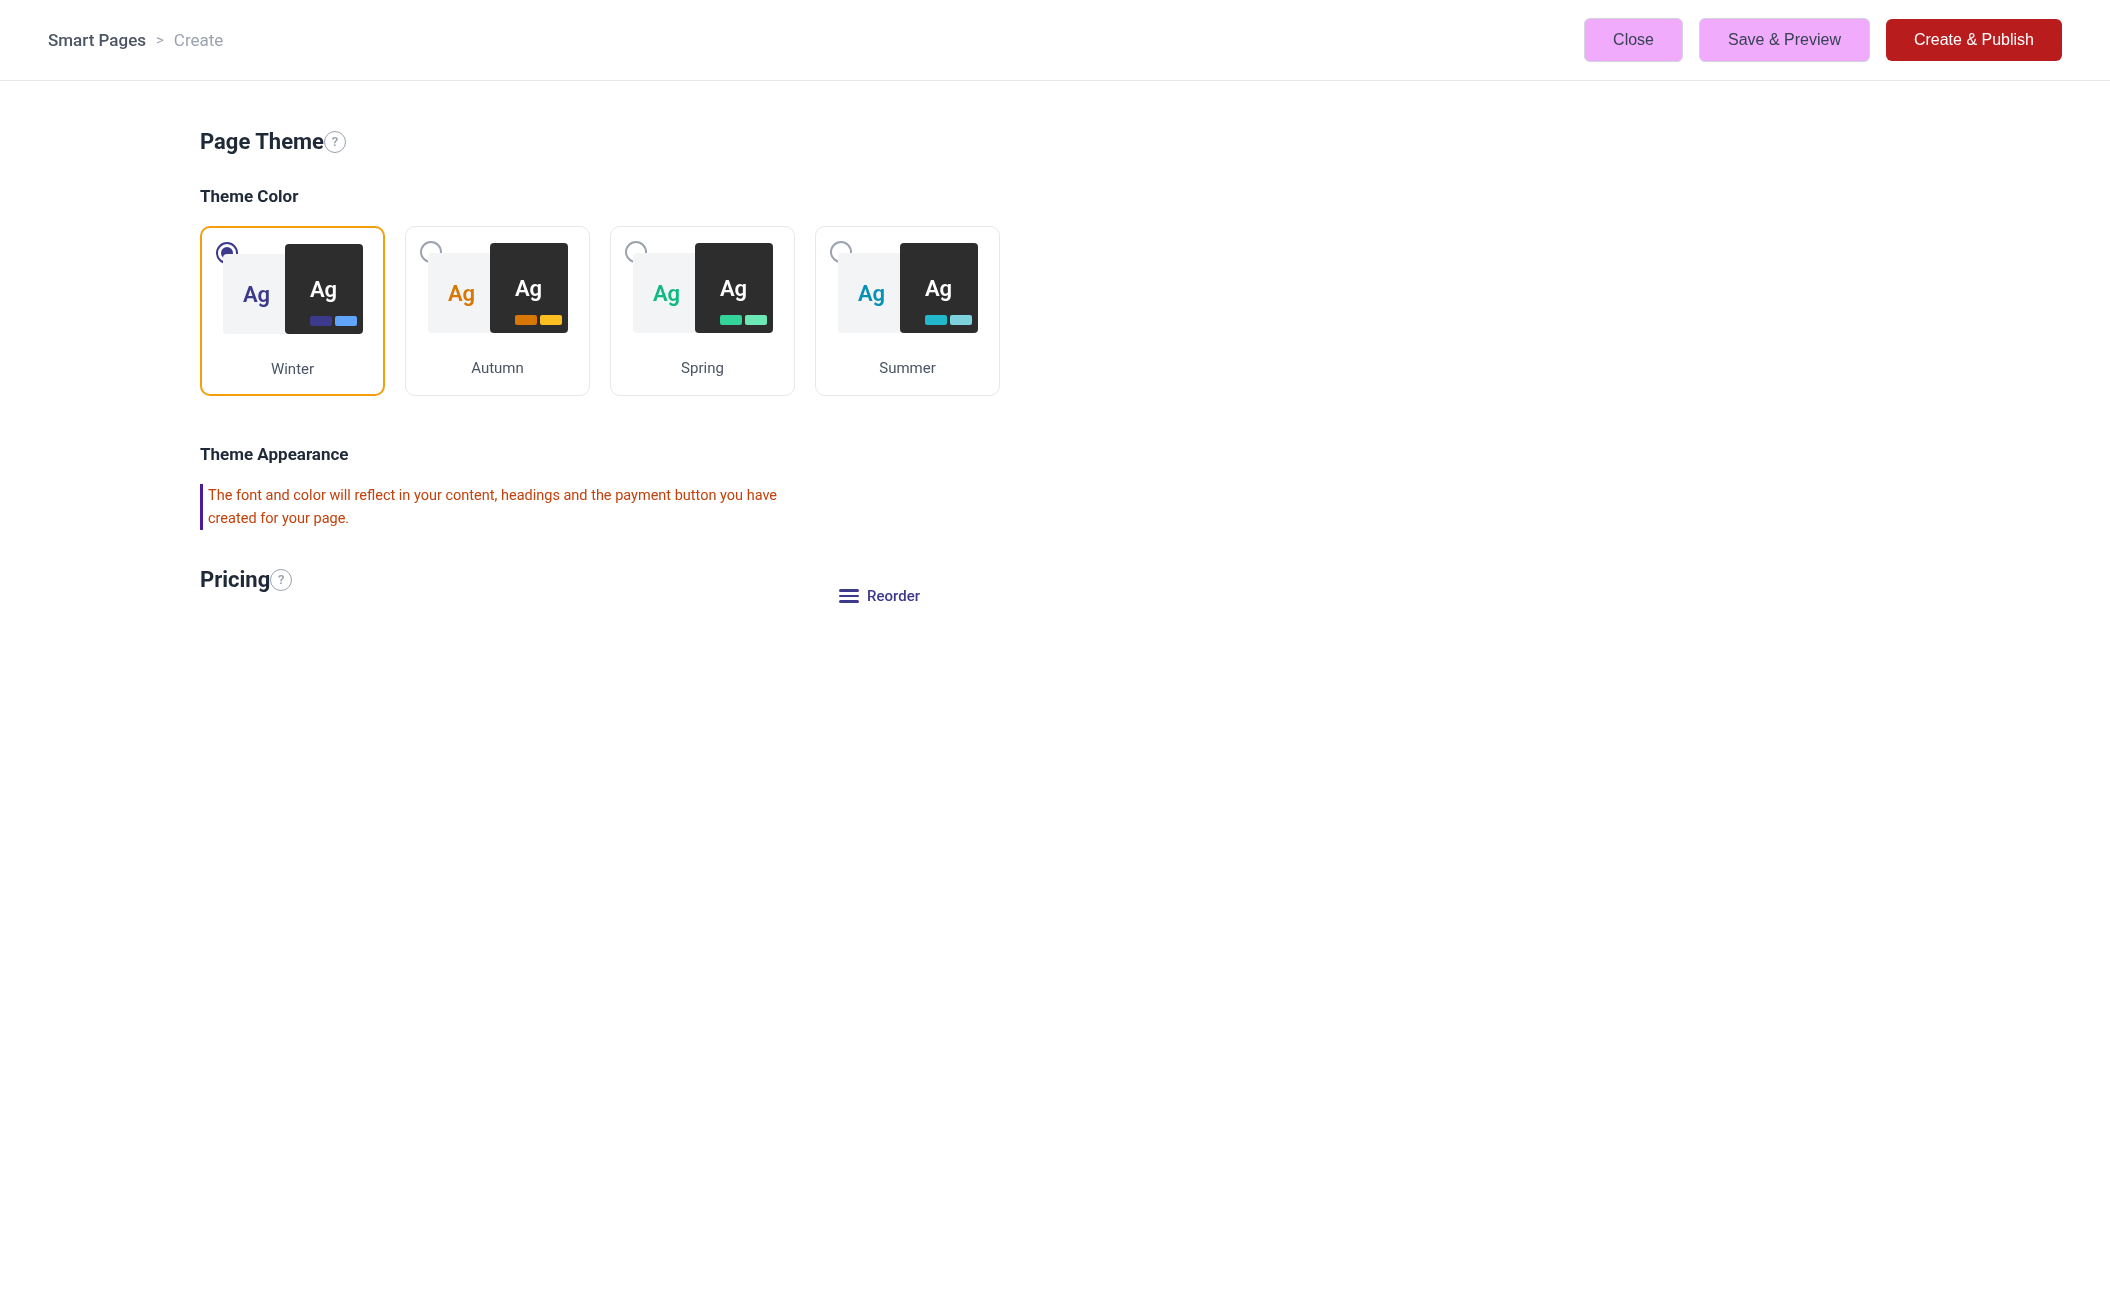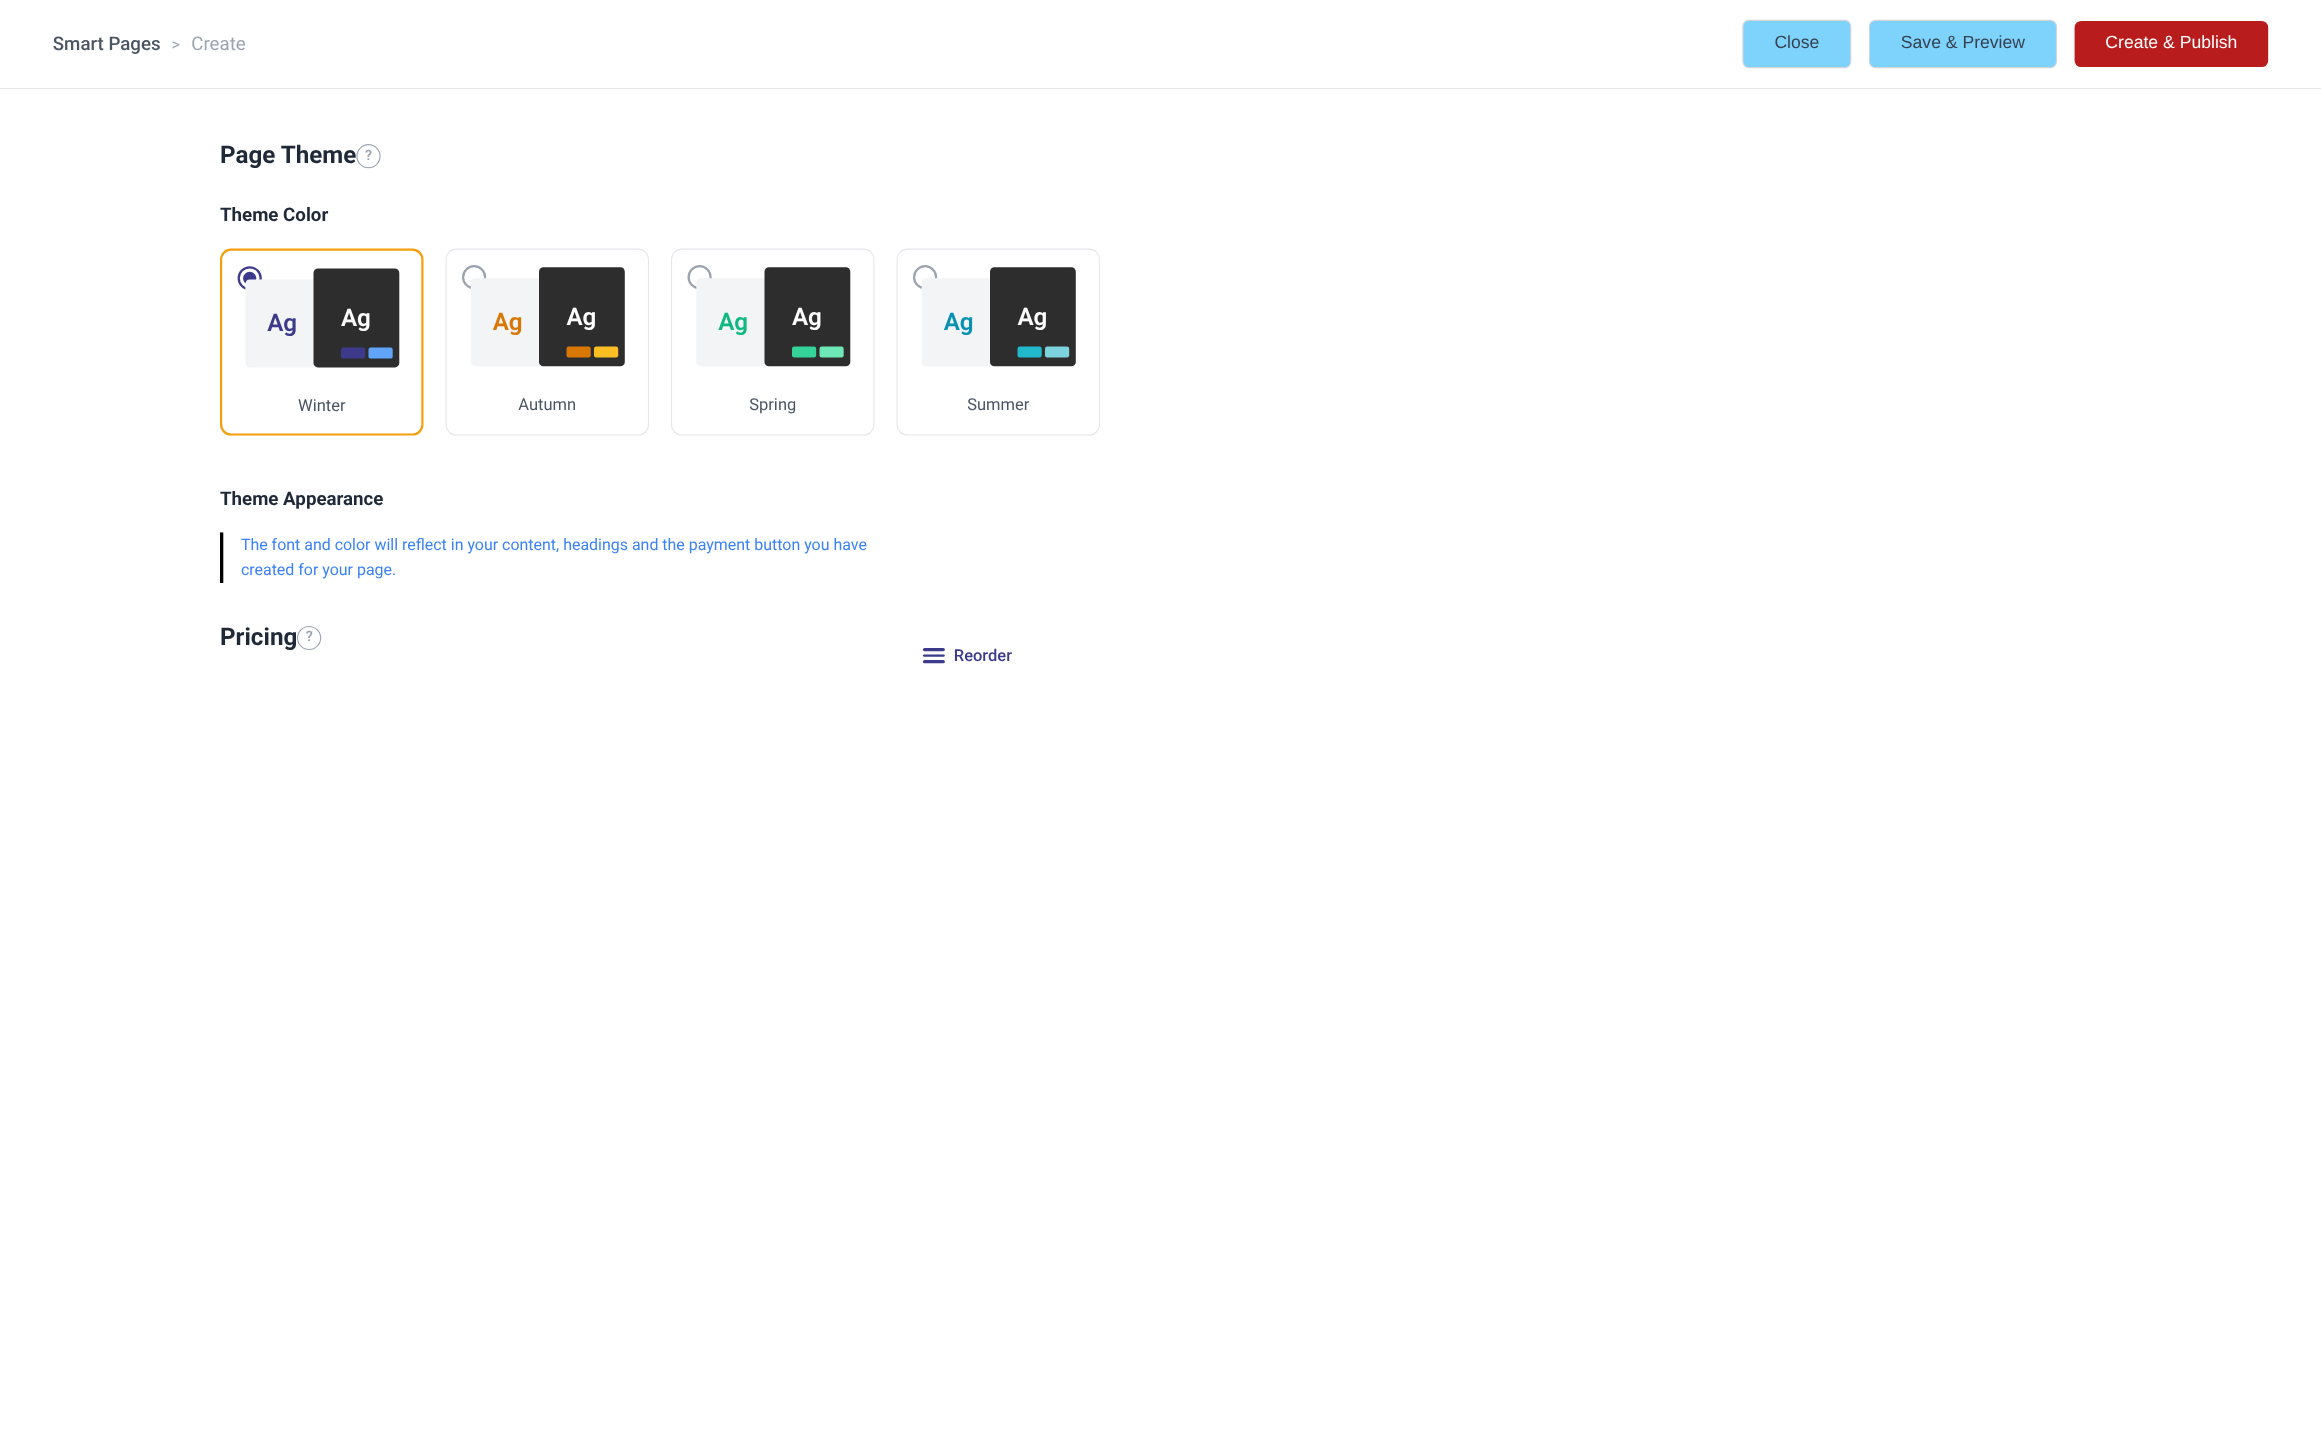--- a/index.html
+++ b/index.html
@@ -44,21 +44,21 @@
     }
     .btn {
       padding: 12px 28px;
       font-size: 16px;
       font-weight: 500;
       border-radius: 6px;
       cursor: pointer;
       border: none;
     }
     .btn-outline {
-      background: #7dd3fc;
+      background: #f0abfc;
       border: 1.5px solid #d1d5db;
       color: #374151;
     }
     .btn-primary {
       background: #b91c1c;
       color: #fff;
       border: none;
     }
 
     
@@ -239,23 +239,23 @@
       height: 18px;
       background: #fff;
       border-radius: 50%;
       top: 3px;
       left: 3px;
       transition: left 0.2s;
       box-shadow: 0 1px 3px rgba(0,0,0,0.2);
     }
 
     .info-box {
-      border-left: 3px solid #000000;
-      padding-left: 16px;
-      color: #3b82f6;
+      border-left: 3px solid #4c1d95;
+      padding-left: 5px;
+      color: #c2410c;
       font-size: 14.5px;
       line-height: 1.6;
       max-width: 600px;
     }
 
     
     .pricing-header {
       display: flex;
       align-items: center;
       justify-content: space-between;

